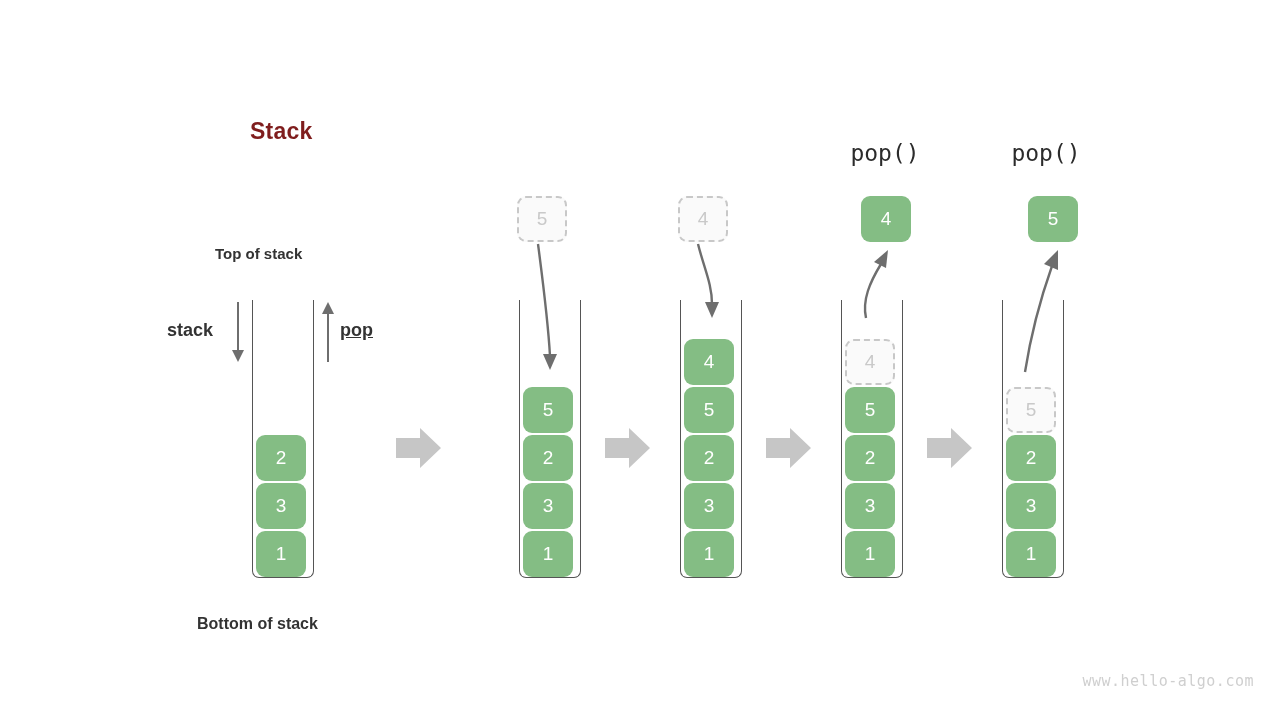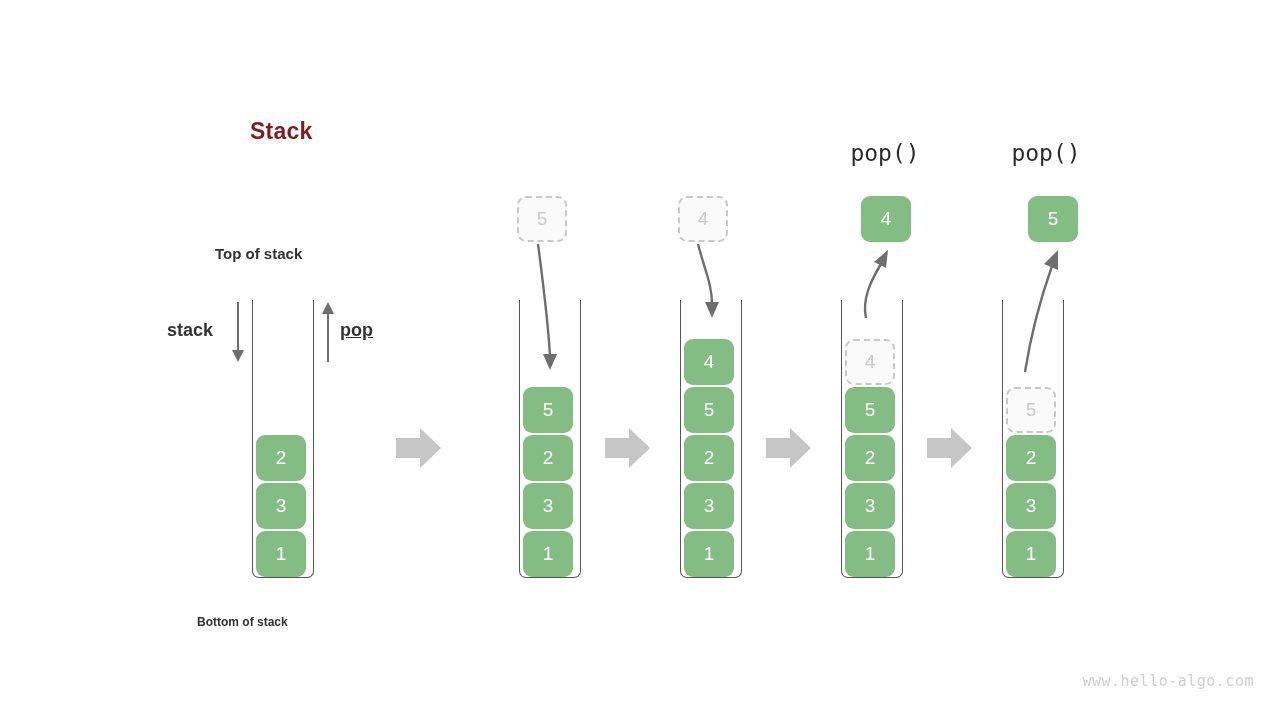--- a/index.html
+++ b/index.html
@@ -35,21 +35,21 @@
     left: 215px;
     top: 245px;
     font-size: 15px;
     font-weight: bold;
     color: #333333;
   }
   .lbl-bottom {
     position: absolute;
     left: 197px;
     top: 615px;
-    font-size: 12px;
+    font-size: 16px;
     font-weight: bold;
     color: #333333;
   }
   .lbl-push {
     position: absolute;
     left: 167px;
     top: 320px;
     font-size: 18px;
     font-weight: bold;
     color: #333333;

